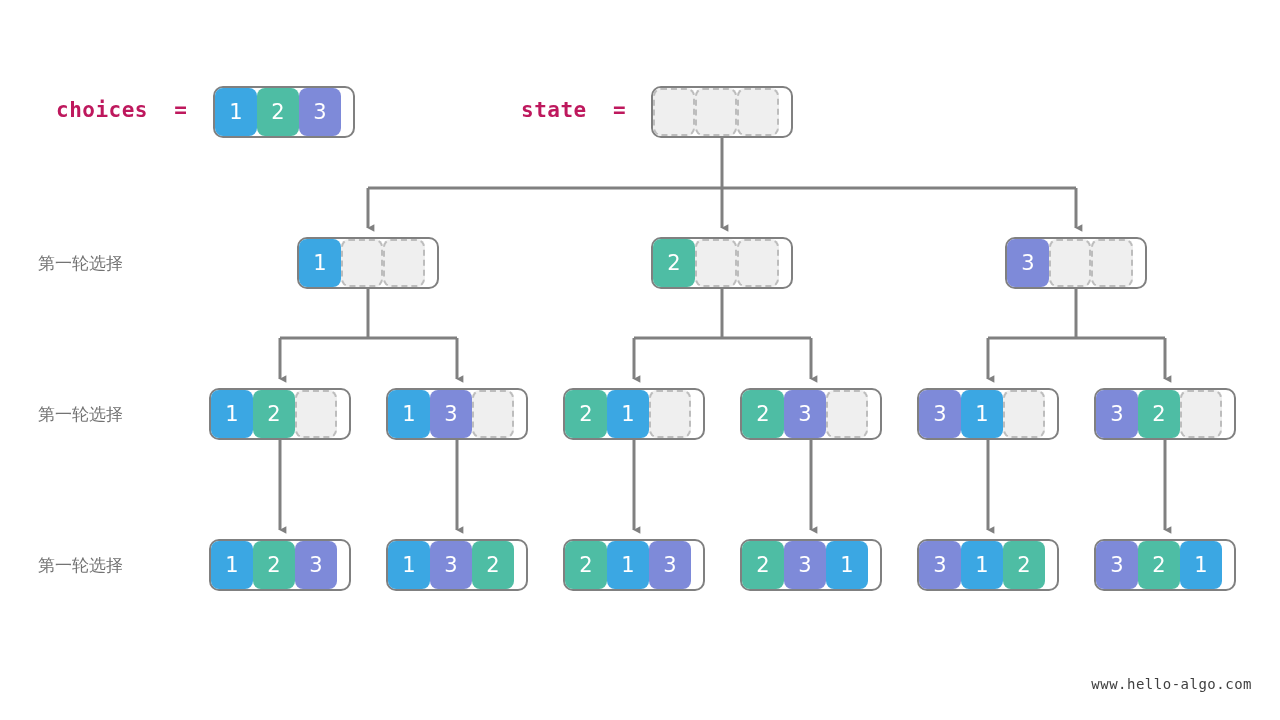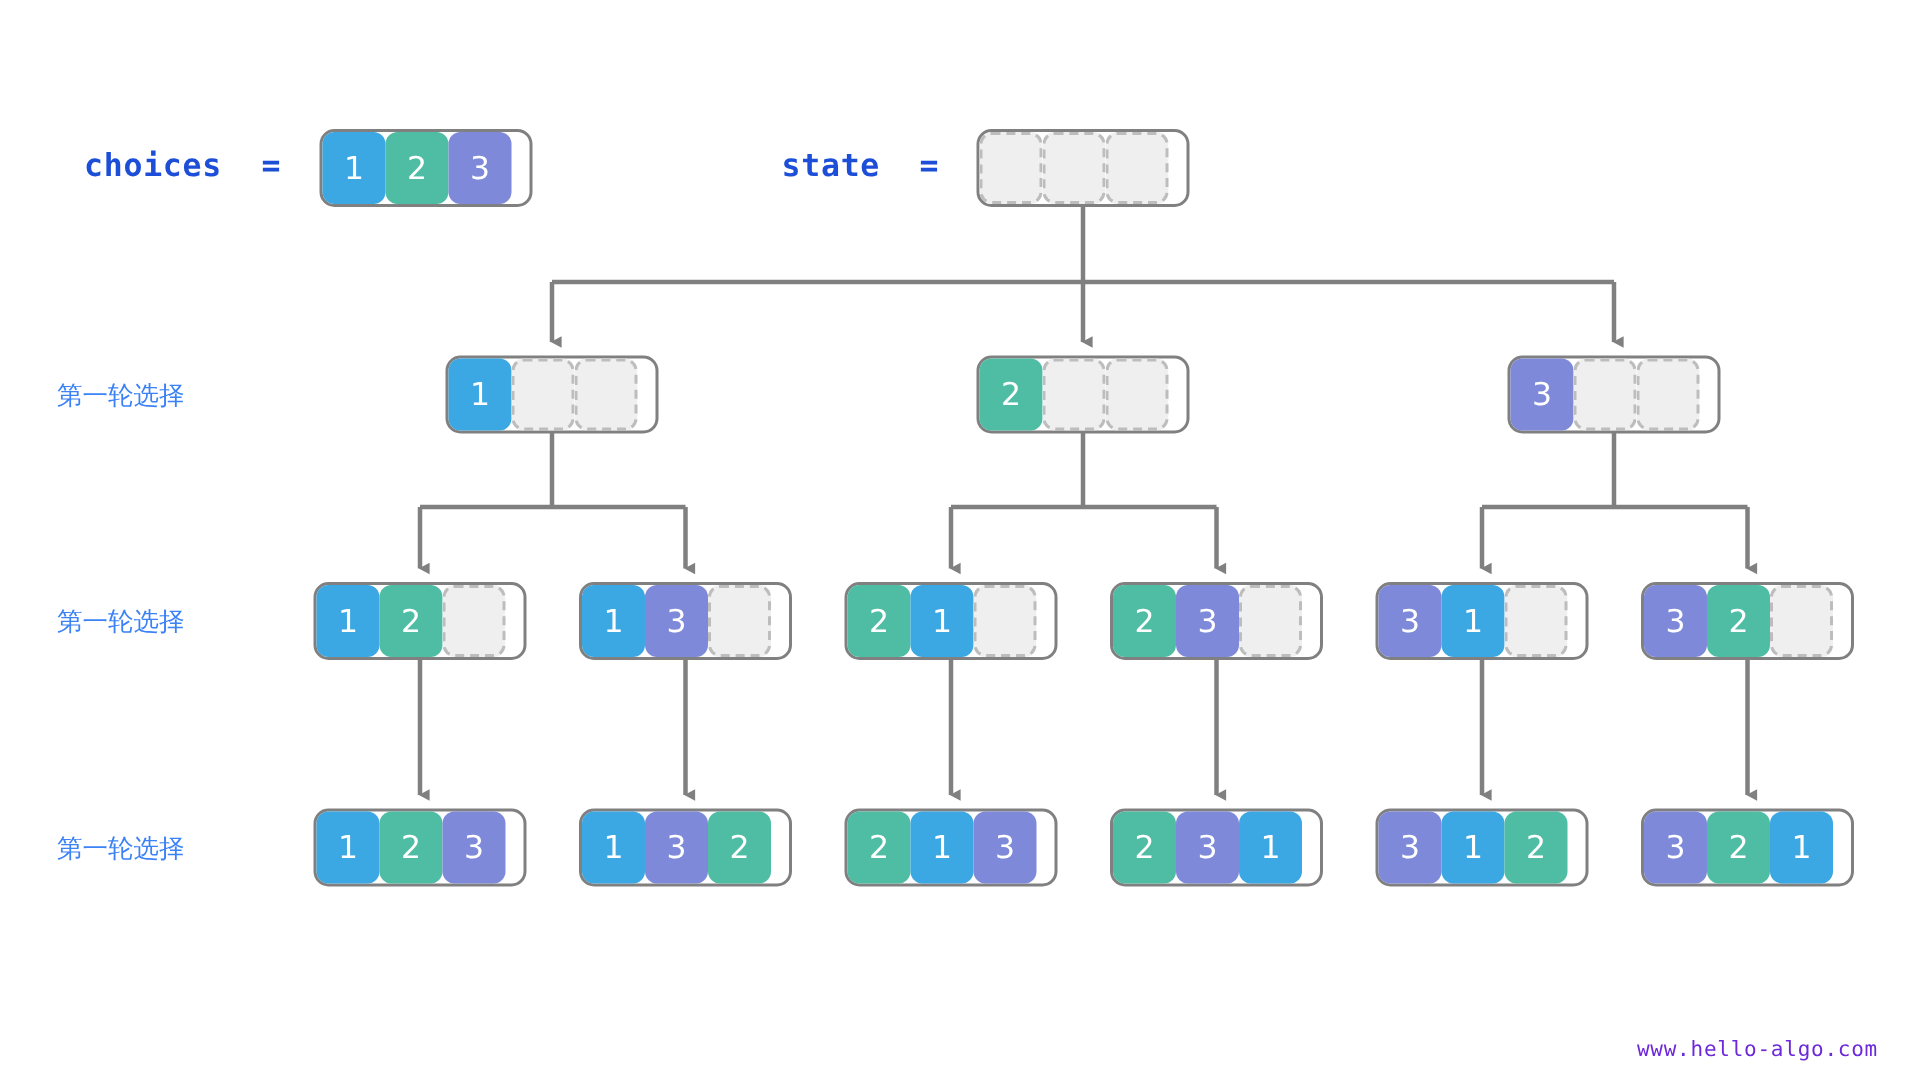--- a/index.html
+++ b/index.html
@@ -27,31 +27,31 @@
     height: 720px;
     pointer-events: none;
   }
 
   
   .code-label {
     position: absolute;
     font-family: "DejaVu Sans Mono", "Liberation Mono", monospace;
     font-weight: bold;
     font-size: 21px;
-    color: #1d4ed8;
+    color: #be185d;
     white-space: pre;
     letter-spacing: 0.5px;
   }
 
   
   .row-label {
     position: absolute;
     font-family: Liberation Sans, sans-serif;
     font-size: 17px;
-    color: #3b82f6;
+    color: #737373;
     white-space: nowrap;
   }
 
   
   .array-box {
     position: absolute;
     box-sizing: border-box;
     border: 2px solid #808080;
     border-radius: 10px;
     background: #ffffff;
@@ -77,24 +77,24 @@
   .cell.v3 { background: #7E8AD9; }
   .cell.empty {
     background: #efefef;
     border: 2px dashed #bdbdbd;
     color: transparent;
   }
 
   .watermark {
     position: absolute;
     right: 28px;
-    bottom: 12px;
+    bottom: 28px;
     font-family: "DejaVu Sans Mono", "Liberation Mono", monospace;
     font-size: 14px;
-    color: #6d28d9;
+    color: #404040;
     letter-spacing: 0.5px;
   }
 </style>
 </head>
 <body>
 
 <div id="stage">
 
   <svg id="connectors" viewBox="0 0 1280 720" xmlns="http://www.w3.org/2000/svg">
     <defs>

